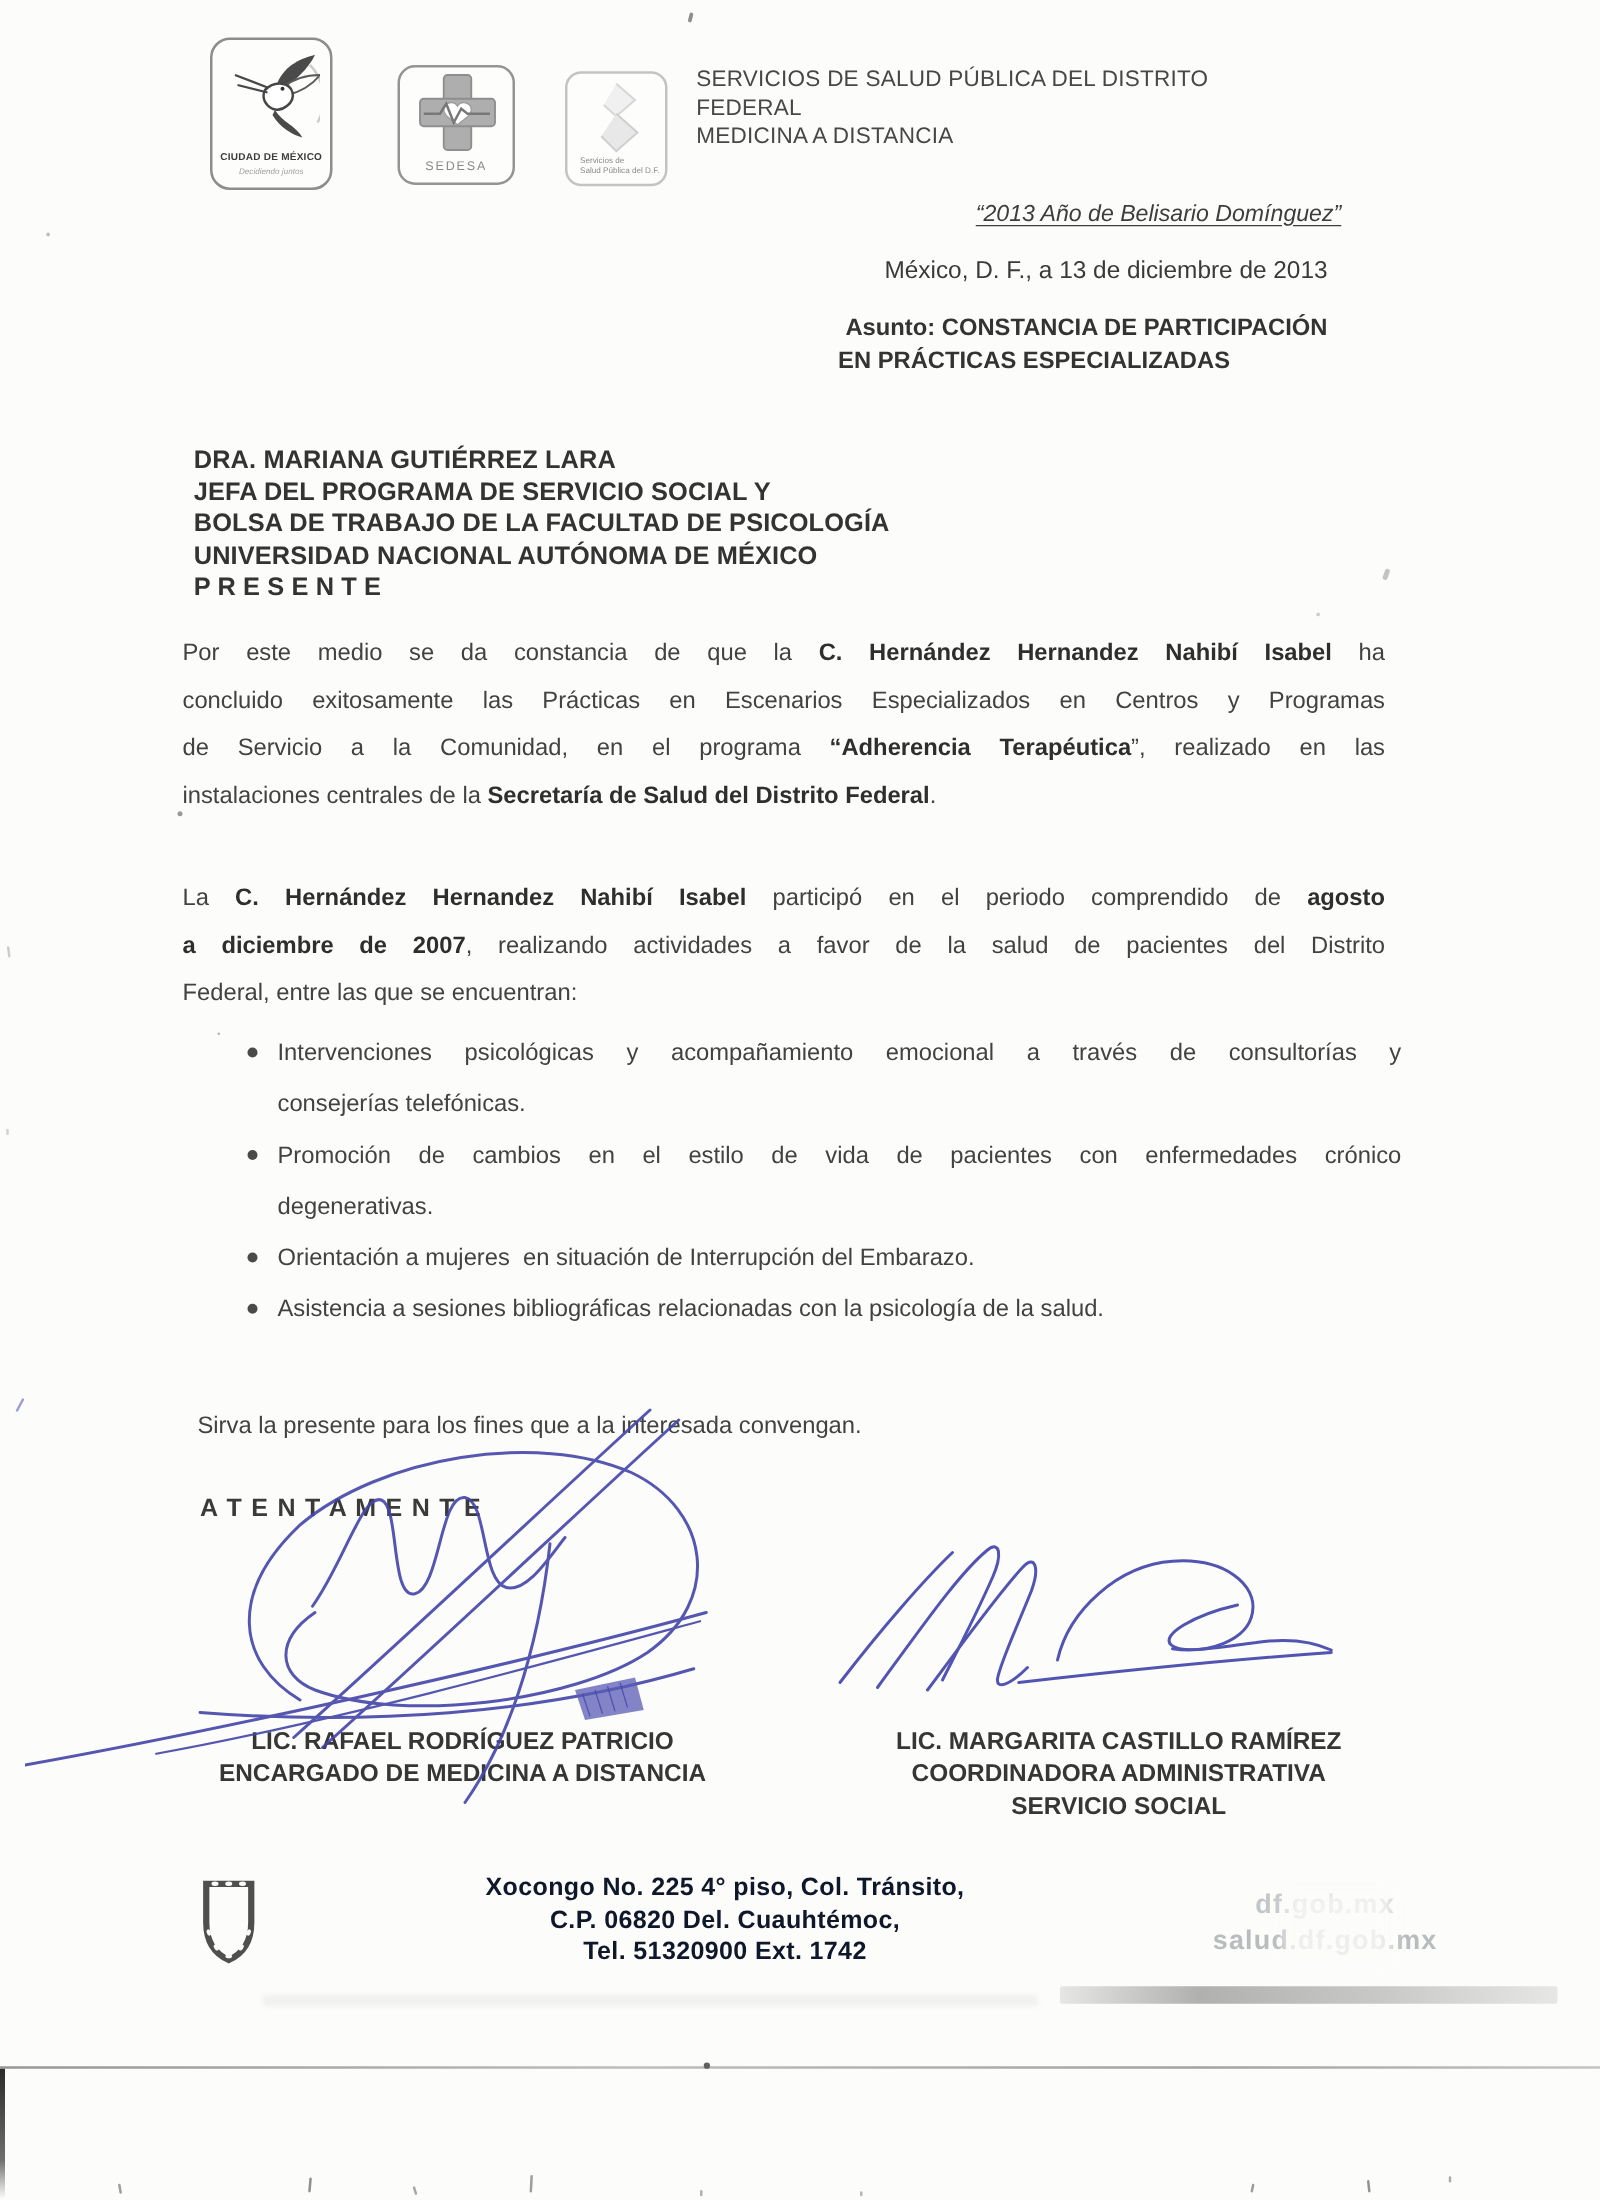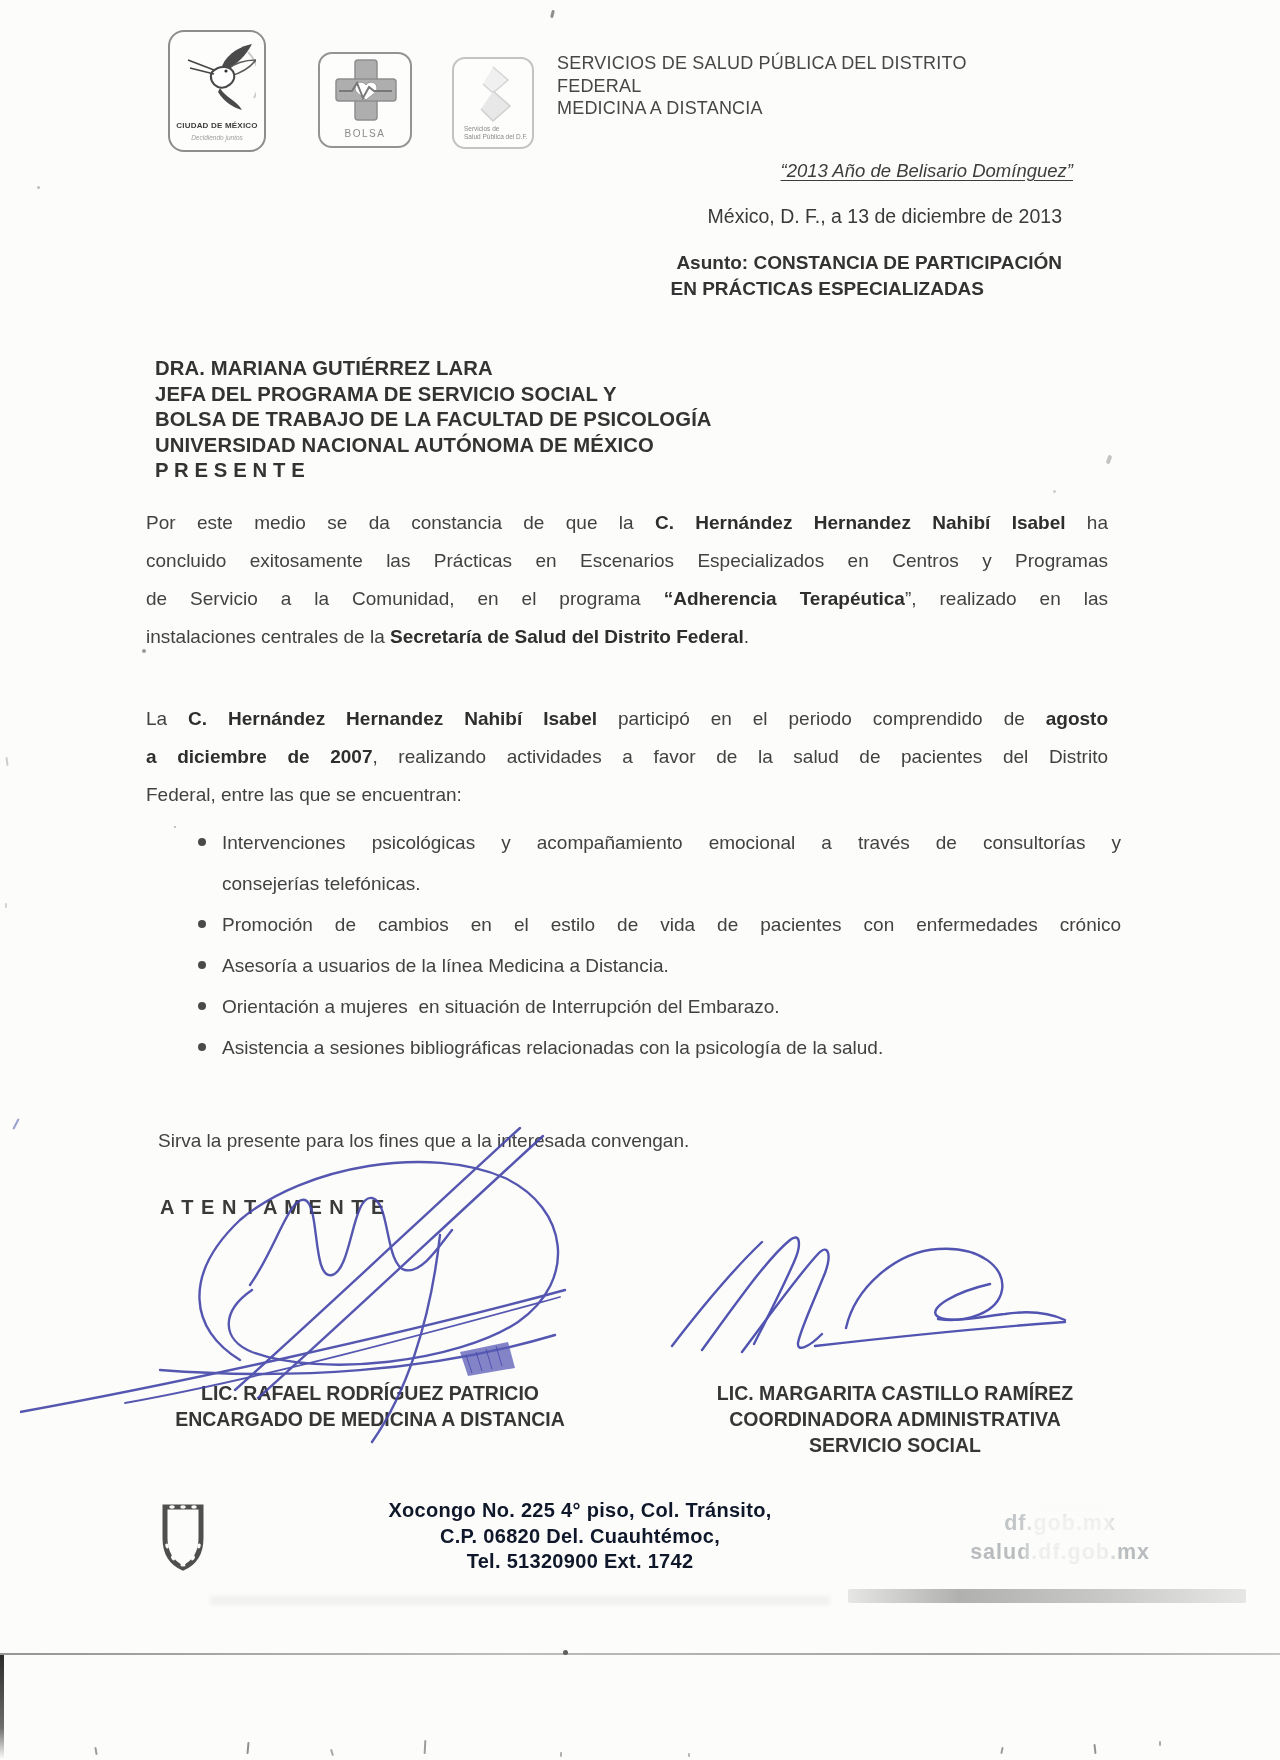--- a/index.html
+++ b/index.html
@@ -122,21 +122,21 @@
   </div>
 
   <div class="logo-box logo-sedesa">
     <div class="logo-frame"></div>
     <svg style="position:absolute;left:0;top:4px;" width="94" height="74" viewBox="0 0 94 74">
       <rect x="37" y="4" width="22" height="60" rx="3" fill="#aeaeae" stroke="#8e8e8e" stroke-width="1.5"></rect>
       <rect x="18" y="23" width="60" height="22" rx="3" fill="#aeaeae" stroke="#8e8e8e" stroke-width="1.5"></rect>
       <path d="M48,29 c-3,-5 -11,-3 -11,3 c0,5 7,8 11,12 c4,-4 11,-7 11,-12 c0,-6 -8,-8 -11,-3 Z" fill="#ffffff" stroke="#9a9a9a" stroke-width="1"></path>
       <polyline points="21,35 34,35 39,27 45,42 51,31 56,35 74,35" fill="none" stroke="#787878" stroke-width="2"></polyline>
     </svg>
-    <div class="logo-caption sedesa-label">BOLSA</div>
+    <div class="logo-caption sedesa-label">SEDESA</div>
   </div>
 
   <div class="logo-box logo-ssp">
     <div class="logo-frame"></div>
     <svg style="position:absolute;left:0;top:4px;" width="82" height="64" viewBox="0 0 82 64">
       <path d="M41,6 L56,19 L41,32 L31,23" fill="#f0f0f0" stroke="#d6d6d6" stroke-width="1.6"></path>
       <path d="M41,30 L58,45 L41,60 L29,48" fill="#e8e8e8" stroke="#cfcfcf" stroke-width="1.6"></path>
     </svg>
     <div class="logo-caption ssp-l1">Servicios de</div>
     <div class="logo-caption ssp-l2">Salud Pública del D.F.</div>
@@ -181,25 +181,21 @@
   <ul class="abs bullets">
     <li>
         <div>
           <div class="tline just"><span>Intervenciones psicológicas y acompañamiento emocional a través de consultorías y</span></div>
           <div class="tline"><span>consejerías telefónicas.</span></div>
         </div>
       </li>
     <li>
         <div>
           <div class="tline just"><span>Promoción de cambios en el estilo de vida de pacientes con enfermedades crónico</span></div>
-        </div>
-      </li>
-    <li>
-        <div>
-          <div class="tline"><span>Asesoría a usuarios de la línea Medicina a Distancia.</span></div>
+          <div class="tline"><span>degenerativas.</span></div>
         </div>
       </li>
     <li>
         <div>
           <div class="tline"><span>Orientación a mujeres  en situación de Interrupción del Embarazo.</span></div>
         </div>
       </li>
     <li>
         <div>
           <div class="tline"><span>Asistencia a sesiones bibliográficas relacionadas con la psicología de la salud.</span></div>

